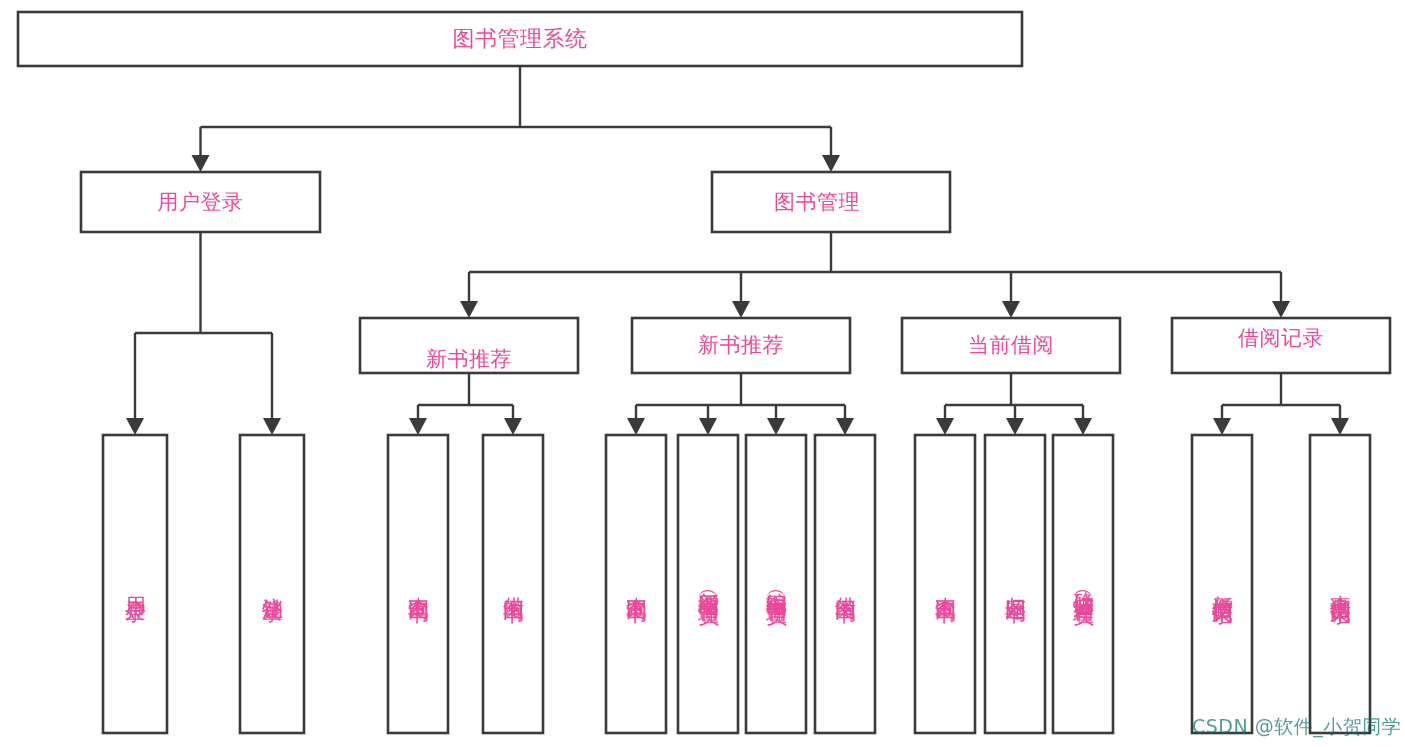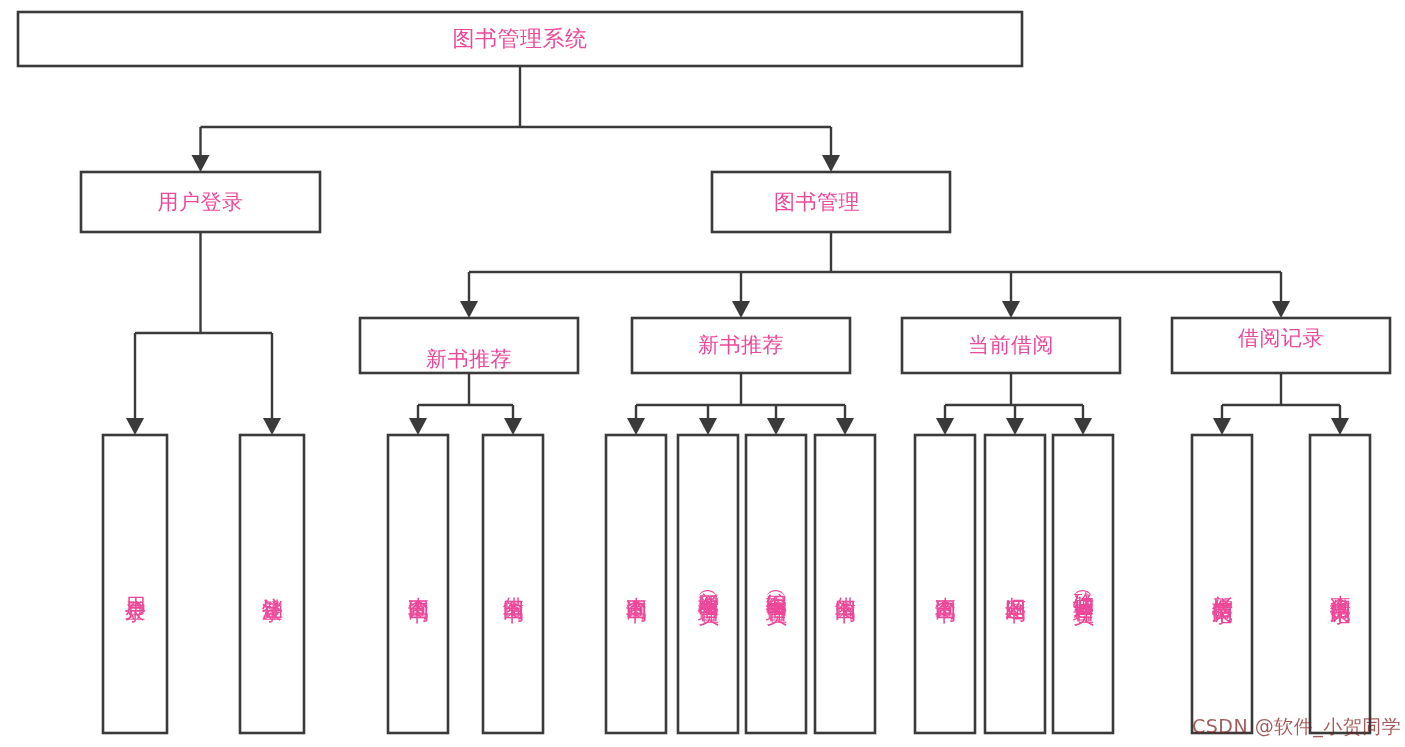--- a/index.html
+++ b/index.html
@@ -65,21 +65,21 @@
   .node-label.vertical {
     font-size: 21px;
     writing-mode: vertical-rl;
     text-orientation: upright;
     line-height: 1.0;
     letter-spacing: 2px;
     white-space: nowrap;
   }
   #watermark {
     position: absolute;
-    color: #7f1d1d;
+    color: #0f766e;
     opacity: 0.72;
     font-size: 19px;
     font-family: "DejaVu Sans", "Liberation Sans", sans-serif;
     white-space: nowrap;
     letter-spacing: 0.5px;
   }
 </style>
 </head>
 <body>
 

